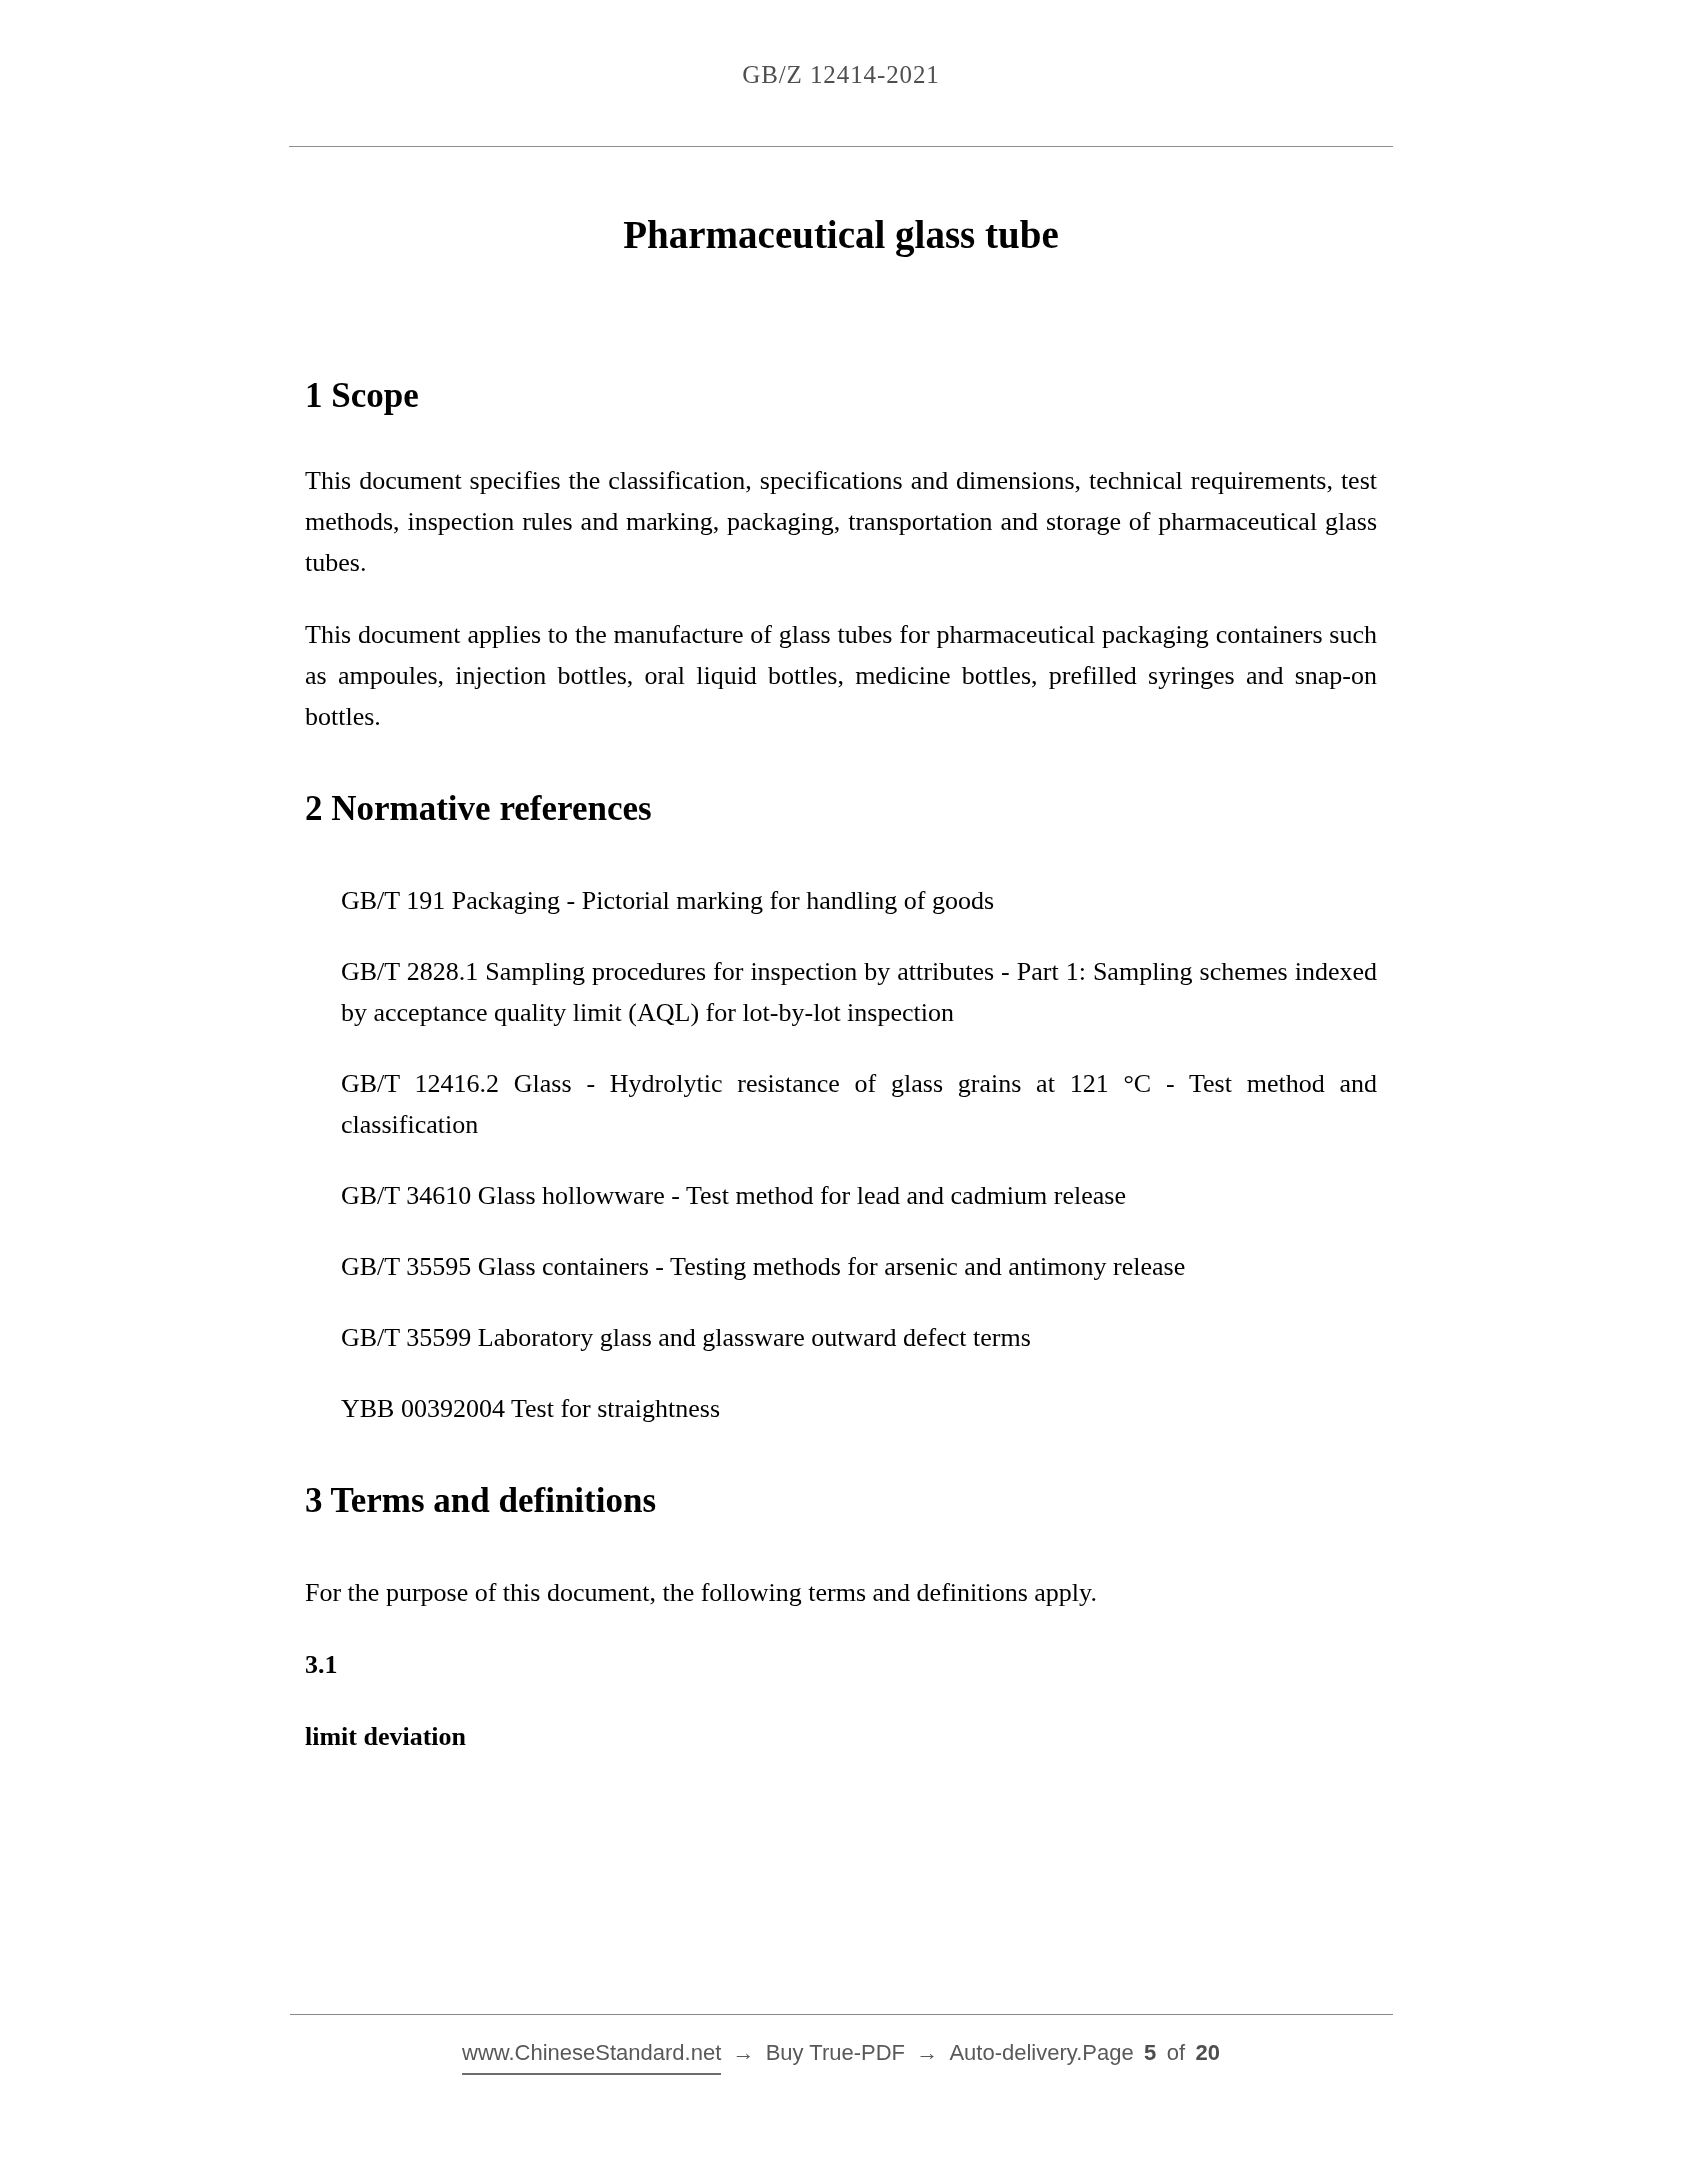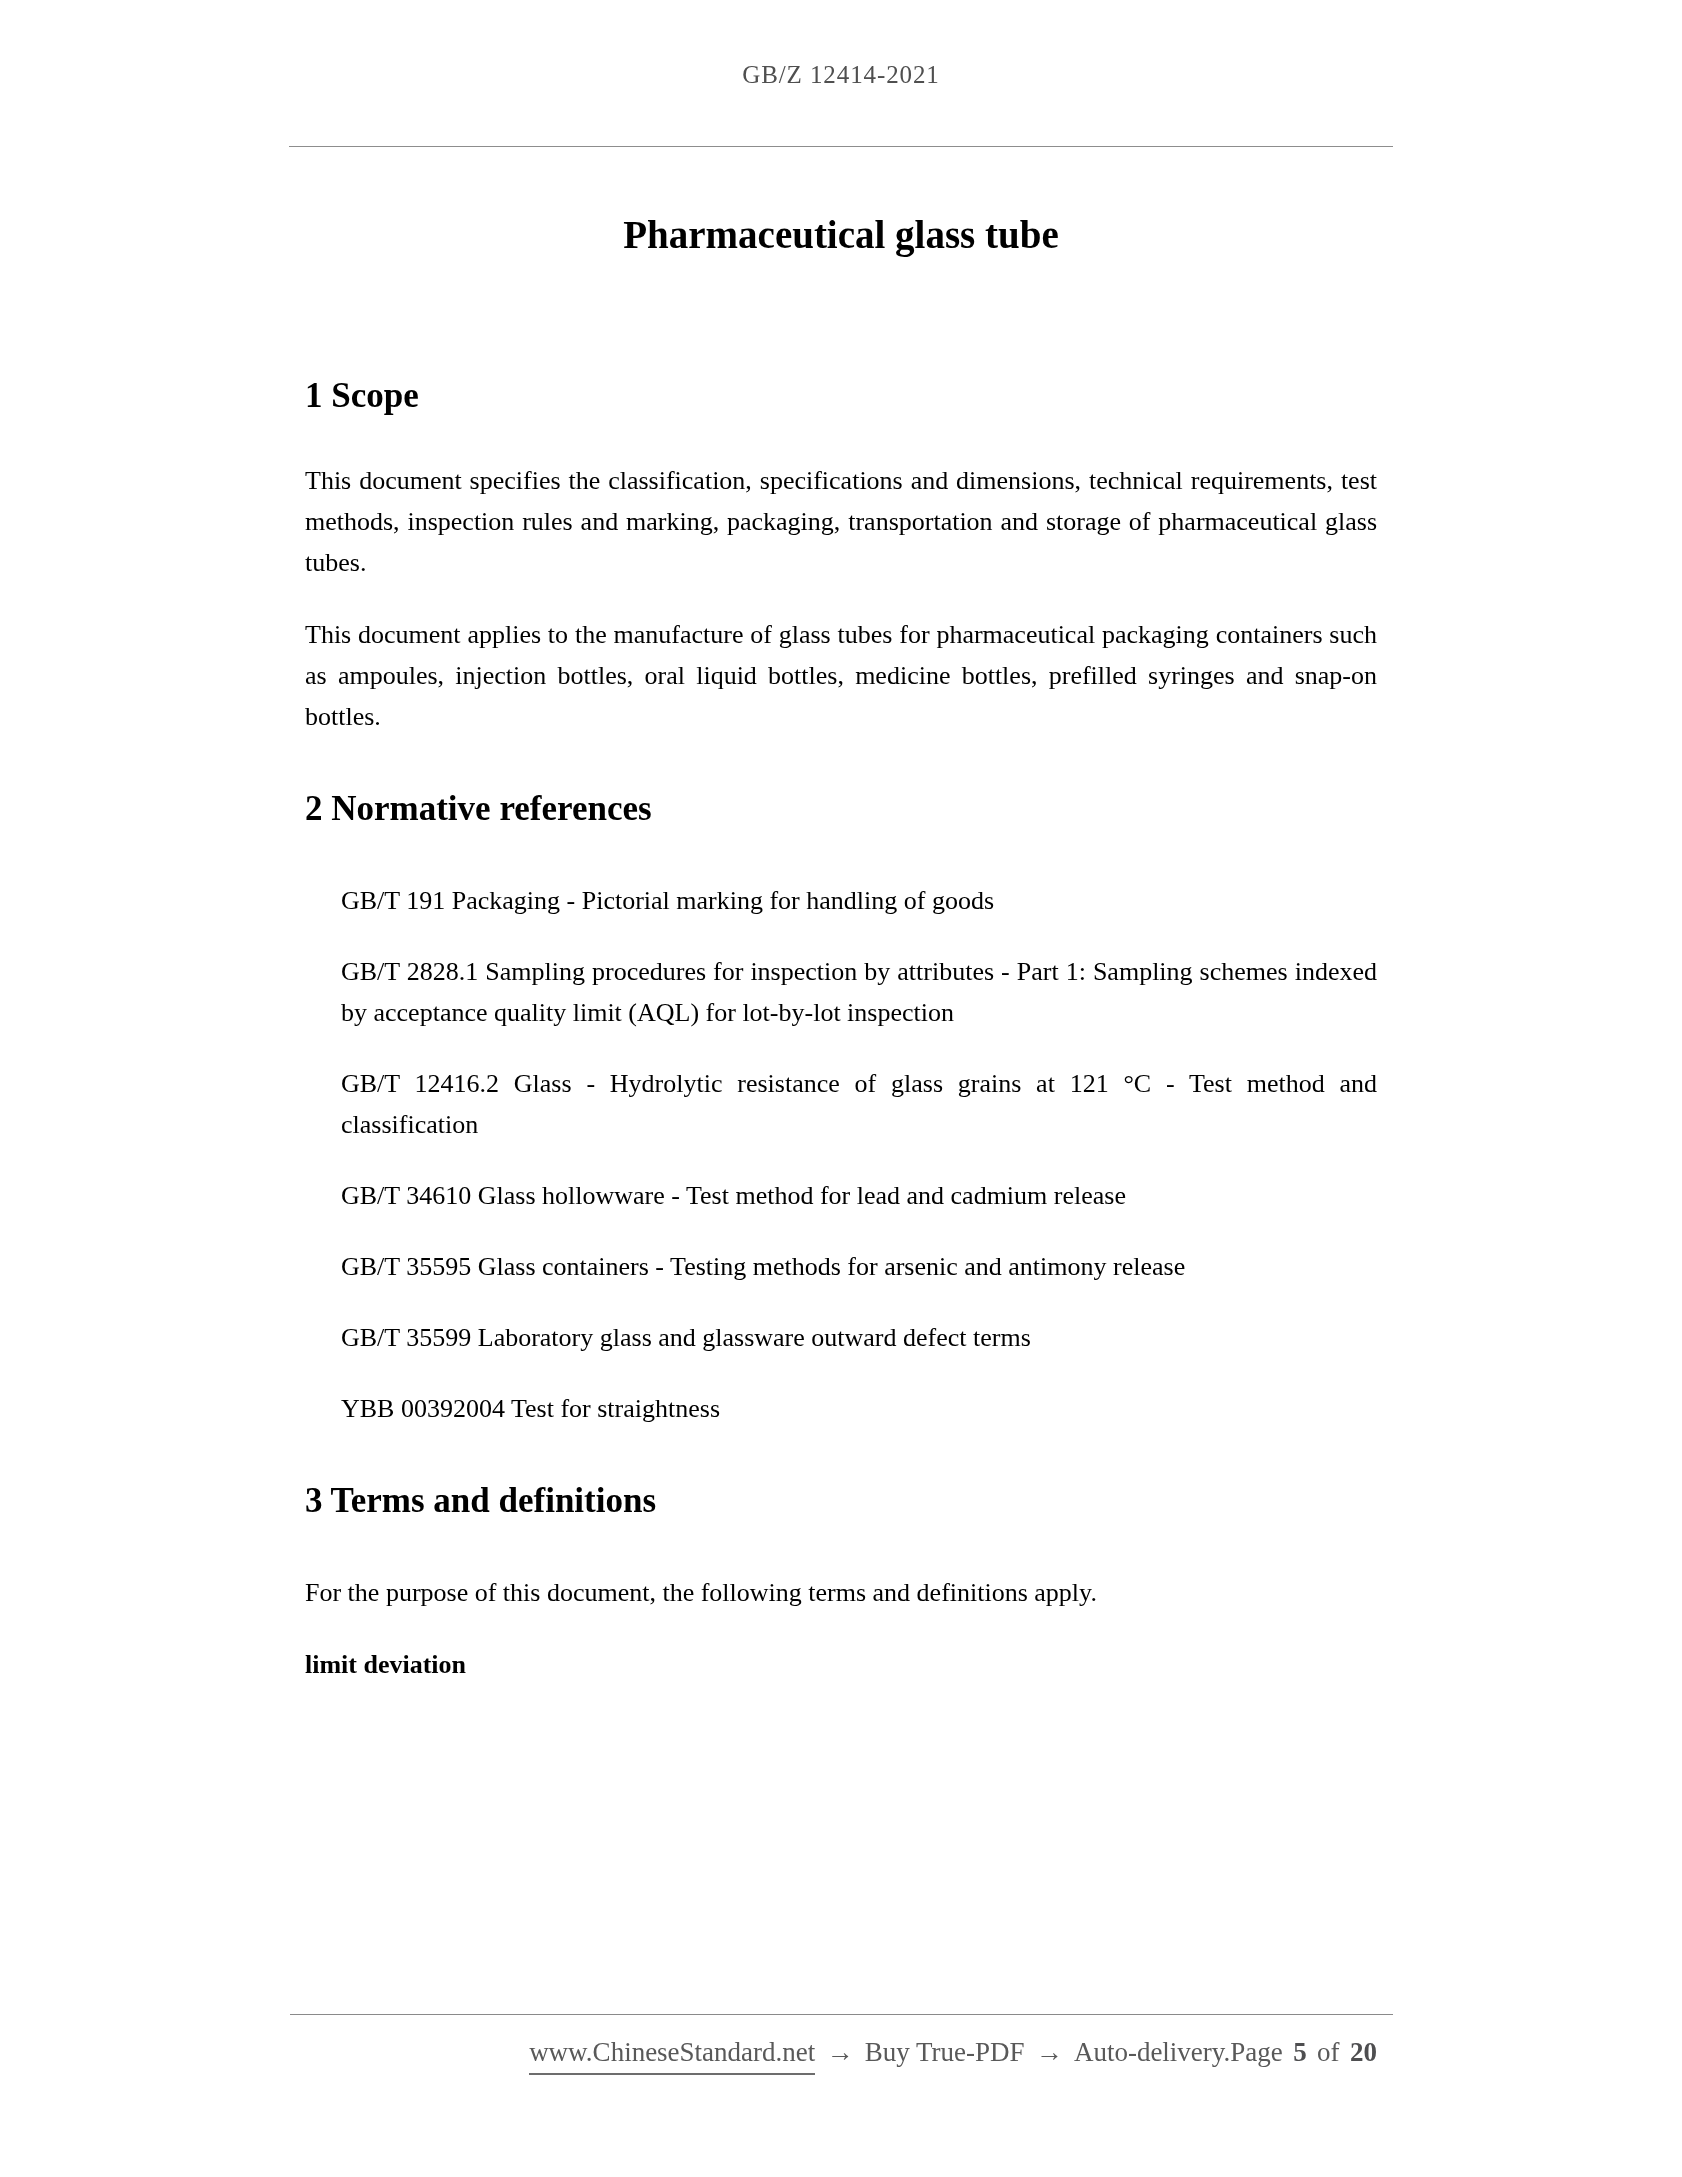--- a/index.html
+++ b/index.html
@@ -76,24 +76,24 @@
     border: none;
     border-top: 1.7px solid #8a8a8a;
     margin: 0;
   }
   .footer-bar {
     position: absolute;
     left: 305px;
     width: 1072px;
     top: 2035px;
     display: flex;
-    justify-content: flex-end;
+    justify-content: center;
     align-items: baseline;
-    font-family: Liberation Serif, serif;
-    font-size: 27px;
+    font-family: Liberation Sans, sans-serif;
+    font-size: 22px;
     line-height: 35px;
     color: #595959;
   }
   .footer-left { display: inline-flex; gap: 11.2px; align-items: baseline; }
   .footer-link {
     color: #595959;
     text-decoration: none;
     border-bottom: 2.6px solid #6d6d6d;
     padding-bottom: 2.6px;
     cursor: pointer;
@@ -127,20 +127,21 @@
     <p class="ref-item">GB/T 12416.2 Glass - Hydrolytic resistance of glass grains at 121 °C - Test method and classification</p>
     <p class="ref-item">GB/T 34610 Glass hollowware - Test method for lead and cadmium release</p>
     <p class="ref-item">GB/T 35595 Glass containers - Testing methods for arsenic and antimony release</p>
     <p class="ref-item">GB/T 35599 Laboratory glass and glassware outward defect terms</p>
     <p class="ref-item">YBB 00392004 Test for straightness</p>
 
     <div class="section-heading">3 Terms and definitions</div>
 
     <p class="para">For the purpose of this document, the following terms and definitions apply.</p>
 
+    <p class="term-number">3.1</p>
     <p class="term-name">limit deviation</p>
 
   </div>
 
   <hr class="footer-rule">
 
   <div class="footer-bar">
     <span class="footer-left">
       <a class="footer-link">www.ChineseStandard.net</a>
       <span class="footer-arrow">→</span>

